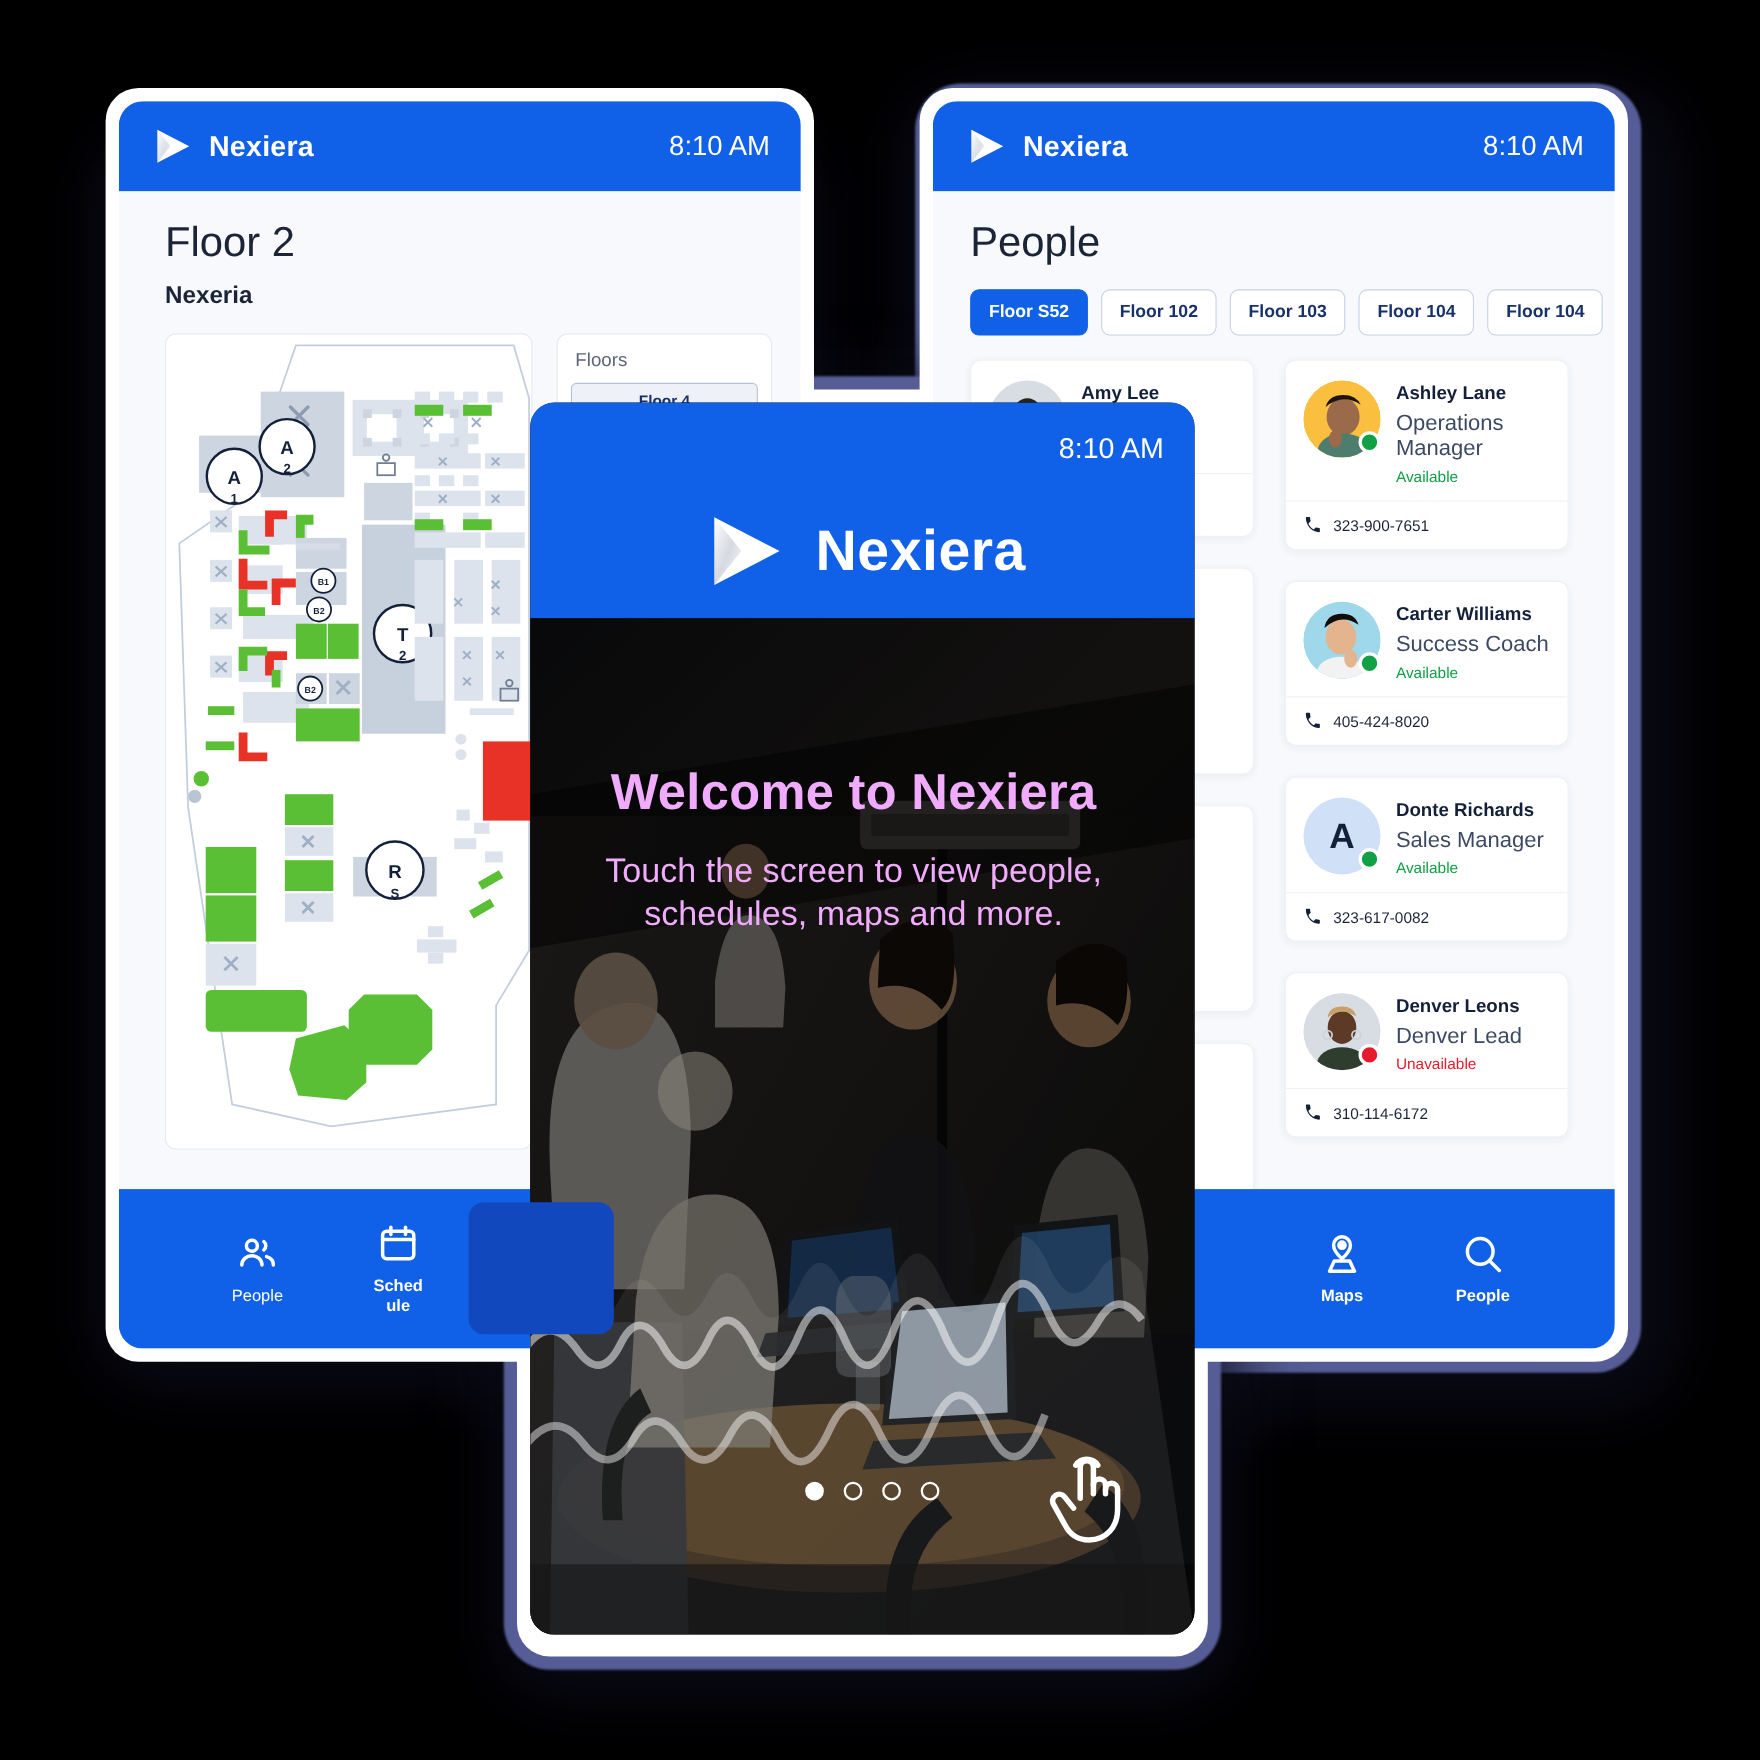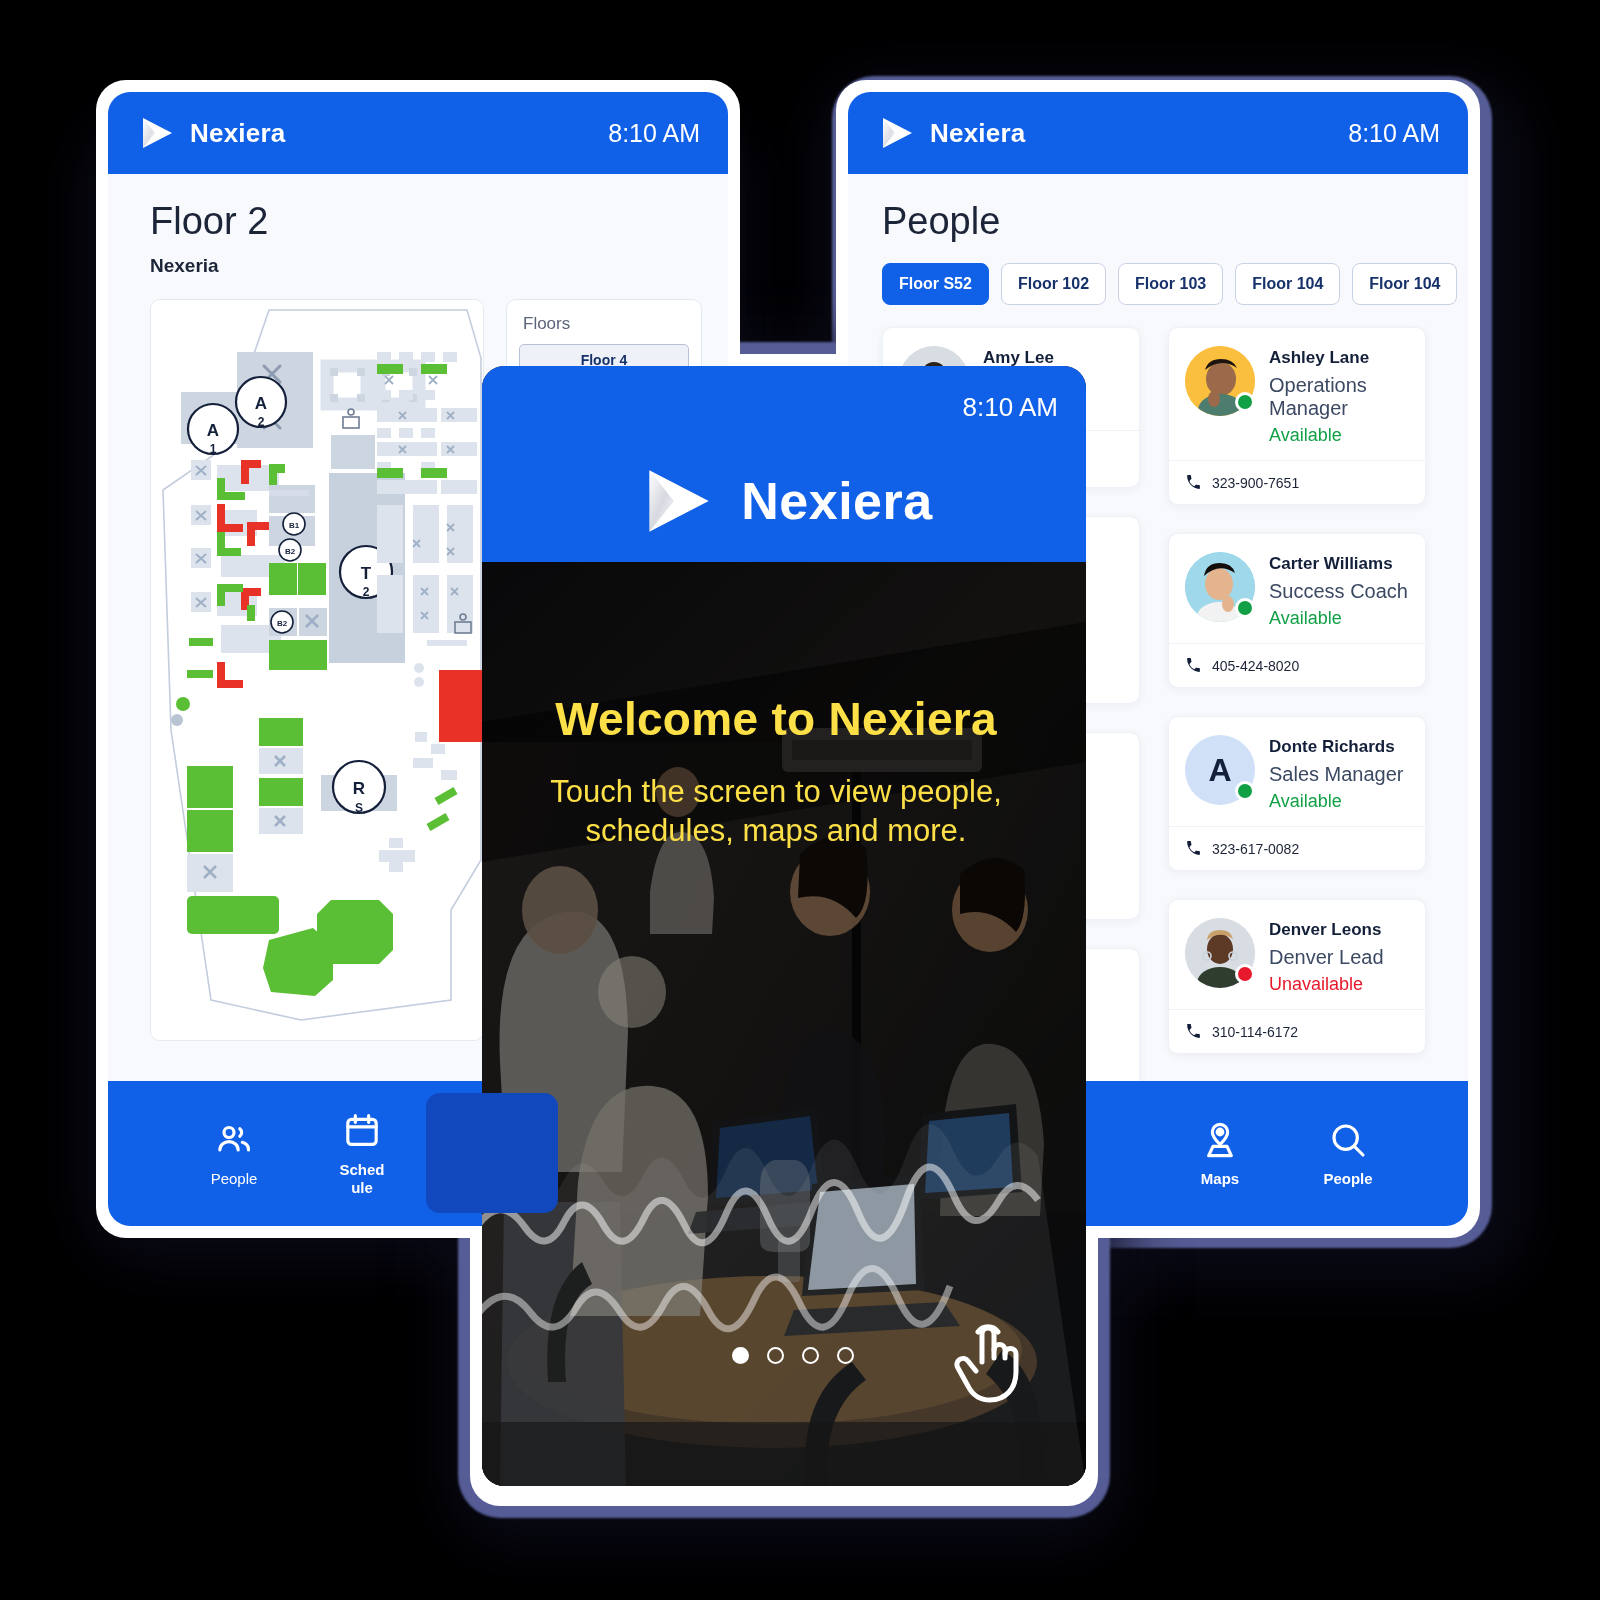--- a/index.html
+++ b/index.html
@@ -19,21 +19,21 @@
   .brand-name{font-weight:bold;letter-spacing:.2px;}
   .clock{font-weight:400;}
 
   
   .logo{display:block;}
 
   
   #left-device{left:108px;top:92px;width:620px;height:1134px;}
   .page-body{background:#f7f9fc;width:100%;box-sizing:border-box;}
   .page-title{font-size:38px;color:#1c2438;font-weight:400;margin:0;padding:26px 0 0 42px;}
-  .page-sub{font-size:19px;color:#1c2438;font-weight:bold;margin:0;padding:12px 0 0 42px;}
+  .page-sub{font-size:22px;color:#1c2438;font-weight:bold;margin:0;padding:12px 0 0 42px;}
 
   .map-row{display:flex;gap:22px;padding:22px 0 0 42px;}
   .map-card{background:#fff;border:1px solid #e4e9f2;border-radius:10px;
             width:332px;height:740px;position:relative;overflow:hidden;}
   .floors-card{background:#fff;border:1px solid #e4e9f2;border-radius:10px;
                width:196px;height:740px;padding:14px 12px;box-sizing:border-box;}
   .floors-label{font-size:17px;color:#5b6478;margin:0 0 10px 4px;}
   .floor-btn{display:block;width:100%;box-sizing:border-box;border:1px solid #b9c2d4;
              border-radius:5px;background:#eef1f7;color:#17316b;font-weight:bold;
              font-size:14px;text-align:center;padding:7px 0;margin-bottom:7px;}
@@ -58,35 +58,35 @@
   .people-col{display:flex;flex-direction:column;gap:28px;width:258px;}
   .pcard{background:#fff;border:1px solid #eef1f7;border-radius:10px;
          box-shadow:0 2px 8px rgba(30,45,90,.06);overflow:hidden;}
   .pcard-top{display:flex;gap:14px;padding:18px 16px 14px 16px;align-items:flex-start;}
   .avatar-wrap{position:relative;flex:0 0 auto;}
   .avatar{width:70px;height:70px;border-radius:50%;overflow:hidden;position:relative;}
   .status-dot{position:absolute;right:0px;bottom:4px;width:20px;height:20px;border-radius:50%;
               border:3px solid #fff;box-sizing:border-box;}
   .pname{font-size:17px;font-weight:bold;color:#14203a;margin:2px 0 0 0;white-space:nowrap;}
   .prole{font-size:20px;color:#3c4963;margin:6px 0 0 0;}
-  .pstat{font-size:18px;margin:5px 0 0 0;}
+  .pstat{font-size:14px;margin:5px 0 0 0;}
   .pcard-bot{border-top:1px solid #eef1f7;display:flex;align-items:center;gap:10px;
              padding:13px 16px;}
   .pphone{font-size:14px;color:#1c2438;}
 
   
   #center-device{left:482px;top:366px;width:604px;height:1120px;background:#111;}
   .c-appbar{height:196px;background:#1060e8;position:relative;box-sizing:border-box;}
   .c-clock{position:absolute;right:28px;top:26px;color:#fff;font-size:26px;}
   .c-brand{position:absolute;left:0;right:0;top:92px;display:flex;align-items:center;
            justify-content:center;gap:20px;color:#fff;}
   .c-brand .t{font-size:52px;font-weight:bold;letter-spacing:.5px;}
   .hero{position:absolute;left:0;right:0;top:196px;bottom:0;overflow:hidden;background:#16181a;}
   .hero-photo{position:absolute;inset:0;}
-  .hero-txt{position:absolute;left:0;right:16px;top:130px;text-align:center;color:#fde047;
+  .hero-txt{position:absolute;left:0;right:16px;top:130px;text-align:center;color:#f0abfc;
             padding:0 28px;box-sizing:border-box;}
   .hero-h1{font-size:46px;font-weight:bold;margin:0;letter-spacing:.3px;}
   .hero-p{font-size:31px;margin:26px 0 0 0;line-height:1.26;font-weight:400;}
   .dots{position:absolute;left:250px;bottom:122px;display:flex;gap:18px;align-items:center;}
   .dot{width:17px;height:17px;border-radius:50%;border:2px solid #fff;box-sizing:border-box;}
   .dot.on{background:#fff;}
   .touch-icon{position:absolute;right:62px;bottom:82px;}
 </style>
 </head>
 <body>

